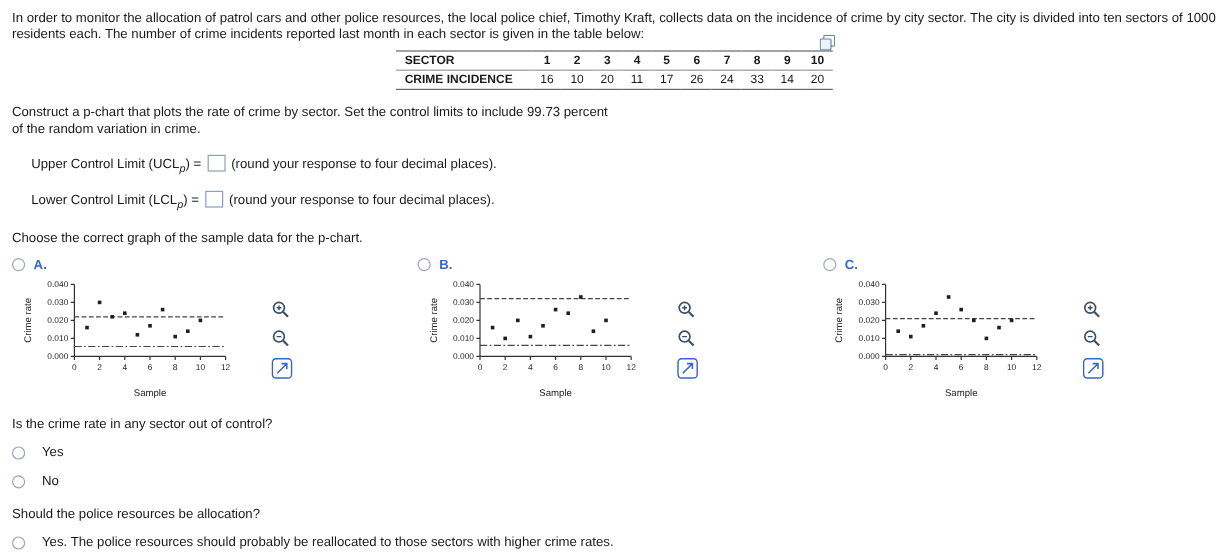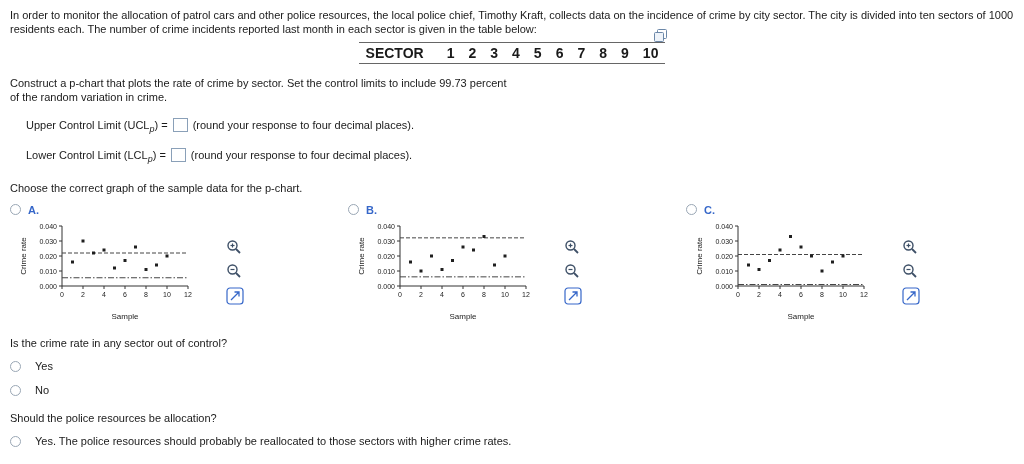--- a/index.html
+++ b/index.html
@@ -2,21 +2,21 @@
 <html><head>
 <meta charset="utf-8">
 <style>
   *{box-sizing:border-box;margin:0;padding:0}
   html,body{background:#fff}
   body{width:1024px;height:464px;font-family:"Liberation Sans",sans-serif;font-size:11px;color:#1a1a1a;overflow:hidden;position:relative}
   .intro{margin:8px 10px 0;line-height:1.3;max-width:1008px}
   .table-area{display:flex;justify-content:center;margin-top:5px}
   .table-box{position:relative}
   .copy-icon{position:absolute;top:-13px;right:-2px;cursor:pointer;line-height:0}
-  table.crime-table{border-collapse:collapse;font-size:14px}
+  table.crime-table{border-collapse:collapse;font-size:10px}
   .crime-table tr:first-child{border-top:1px solid #666;border-bottom:1px solid #999}
   .crime-table tr:last-child{border-bottom:1px solid #666}
   .crime-table th,.crime-table td{padding:2px 7px;text-align:center;min-width:20px;font-weight:normal}
   .crime-table th{font-weight:bold}
   .crime-table .rowhead{text-align:left;font-weight:bold;padding-right:16px}
   .construct{margin:12px 10px 0;max-width:505px;line-height:1.3}
   .limit-line{margin:14px 10px 0 26px}
   .answer-box{display:inline-block;width:15px;height:14px;border:1px solid #8aa0b8;background:#fff;vertical-align:-3px;margin:0 5px;cursor:text}
   .note{}
   sub.subp{font-style:italic;font-size:9px}
@@ -54,20 +54,33 @@
       <th>1</th>
             <th>2</th>
             <th>3</th>
             <th>4</th>
             <th>5</th>
             <th>6</th>
             <th>7</th>
             <th>8</th>
             <th>9</th>
             <th>10</th>
+          </tr>
+      <tr id="table-data-row">
+        <td class="rowhead">CRIME INCIDENCE</td>
+      <td>16</td>
+            <td>10</td>
+            <td>20</td>
+            <td>11</td>
+            <td>17</td>
+            <td>26</td>
+            <td>24</td>
+            <td>33</td>
+            <td>14</td>
+            <td>20</td>
           </tr>
     </tbody>
       </table>
   </div>
 </div>
 
 <div class="construct">Construct a p-chart that plots the rate of crime by sector. Set the control limits to include 99.73 percent of the random variation in crime.</div>
 
 <div class="limit-line">
   <span>Upper Control Limit (UCL</span><sub class="subp">p</sub><span>) =</span><span class="answer-box"></span><span class="note">(round your response to four decimal places).</span>

